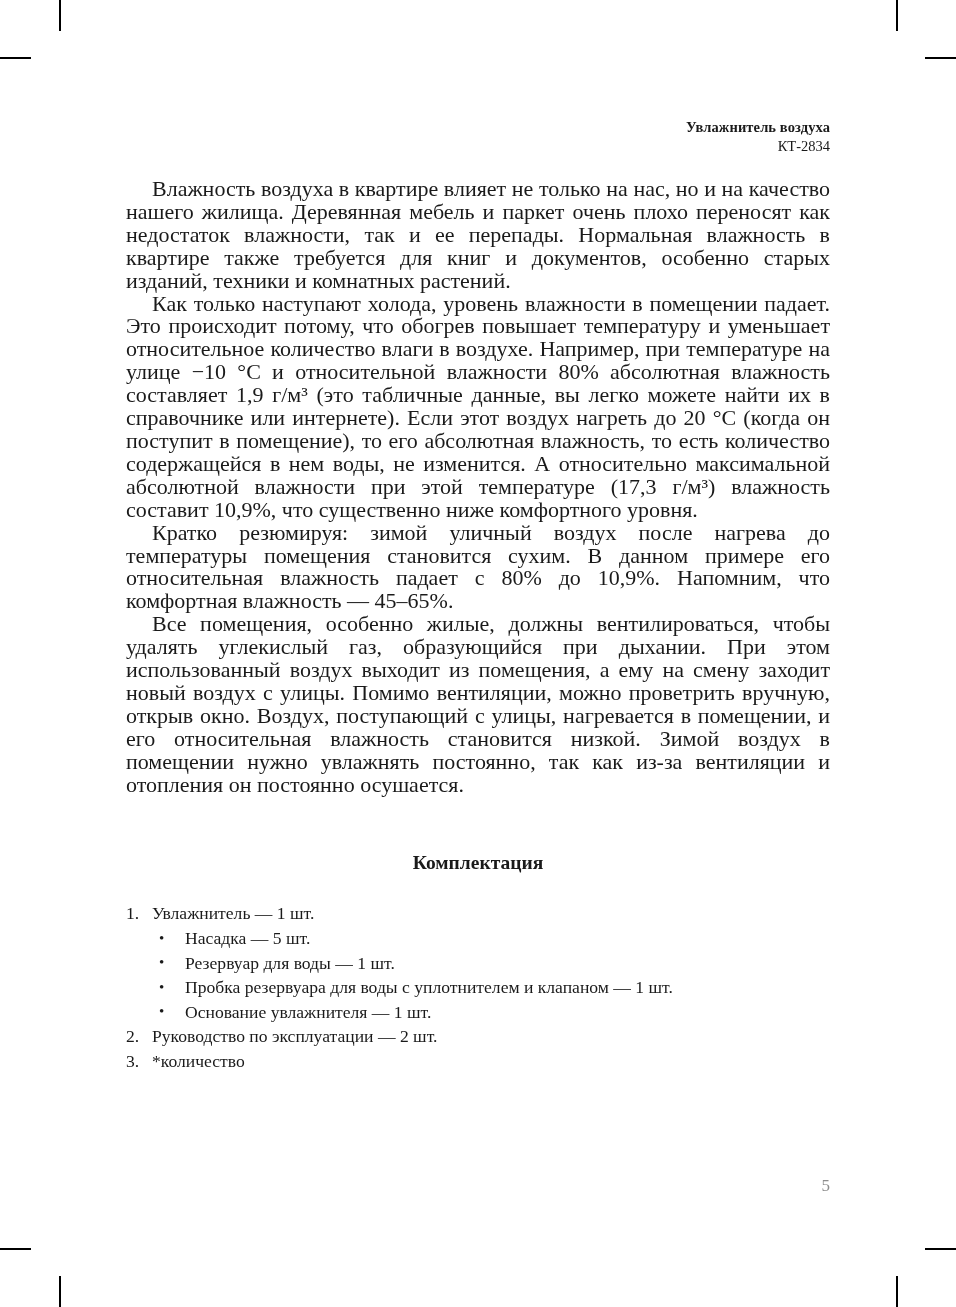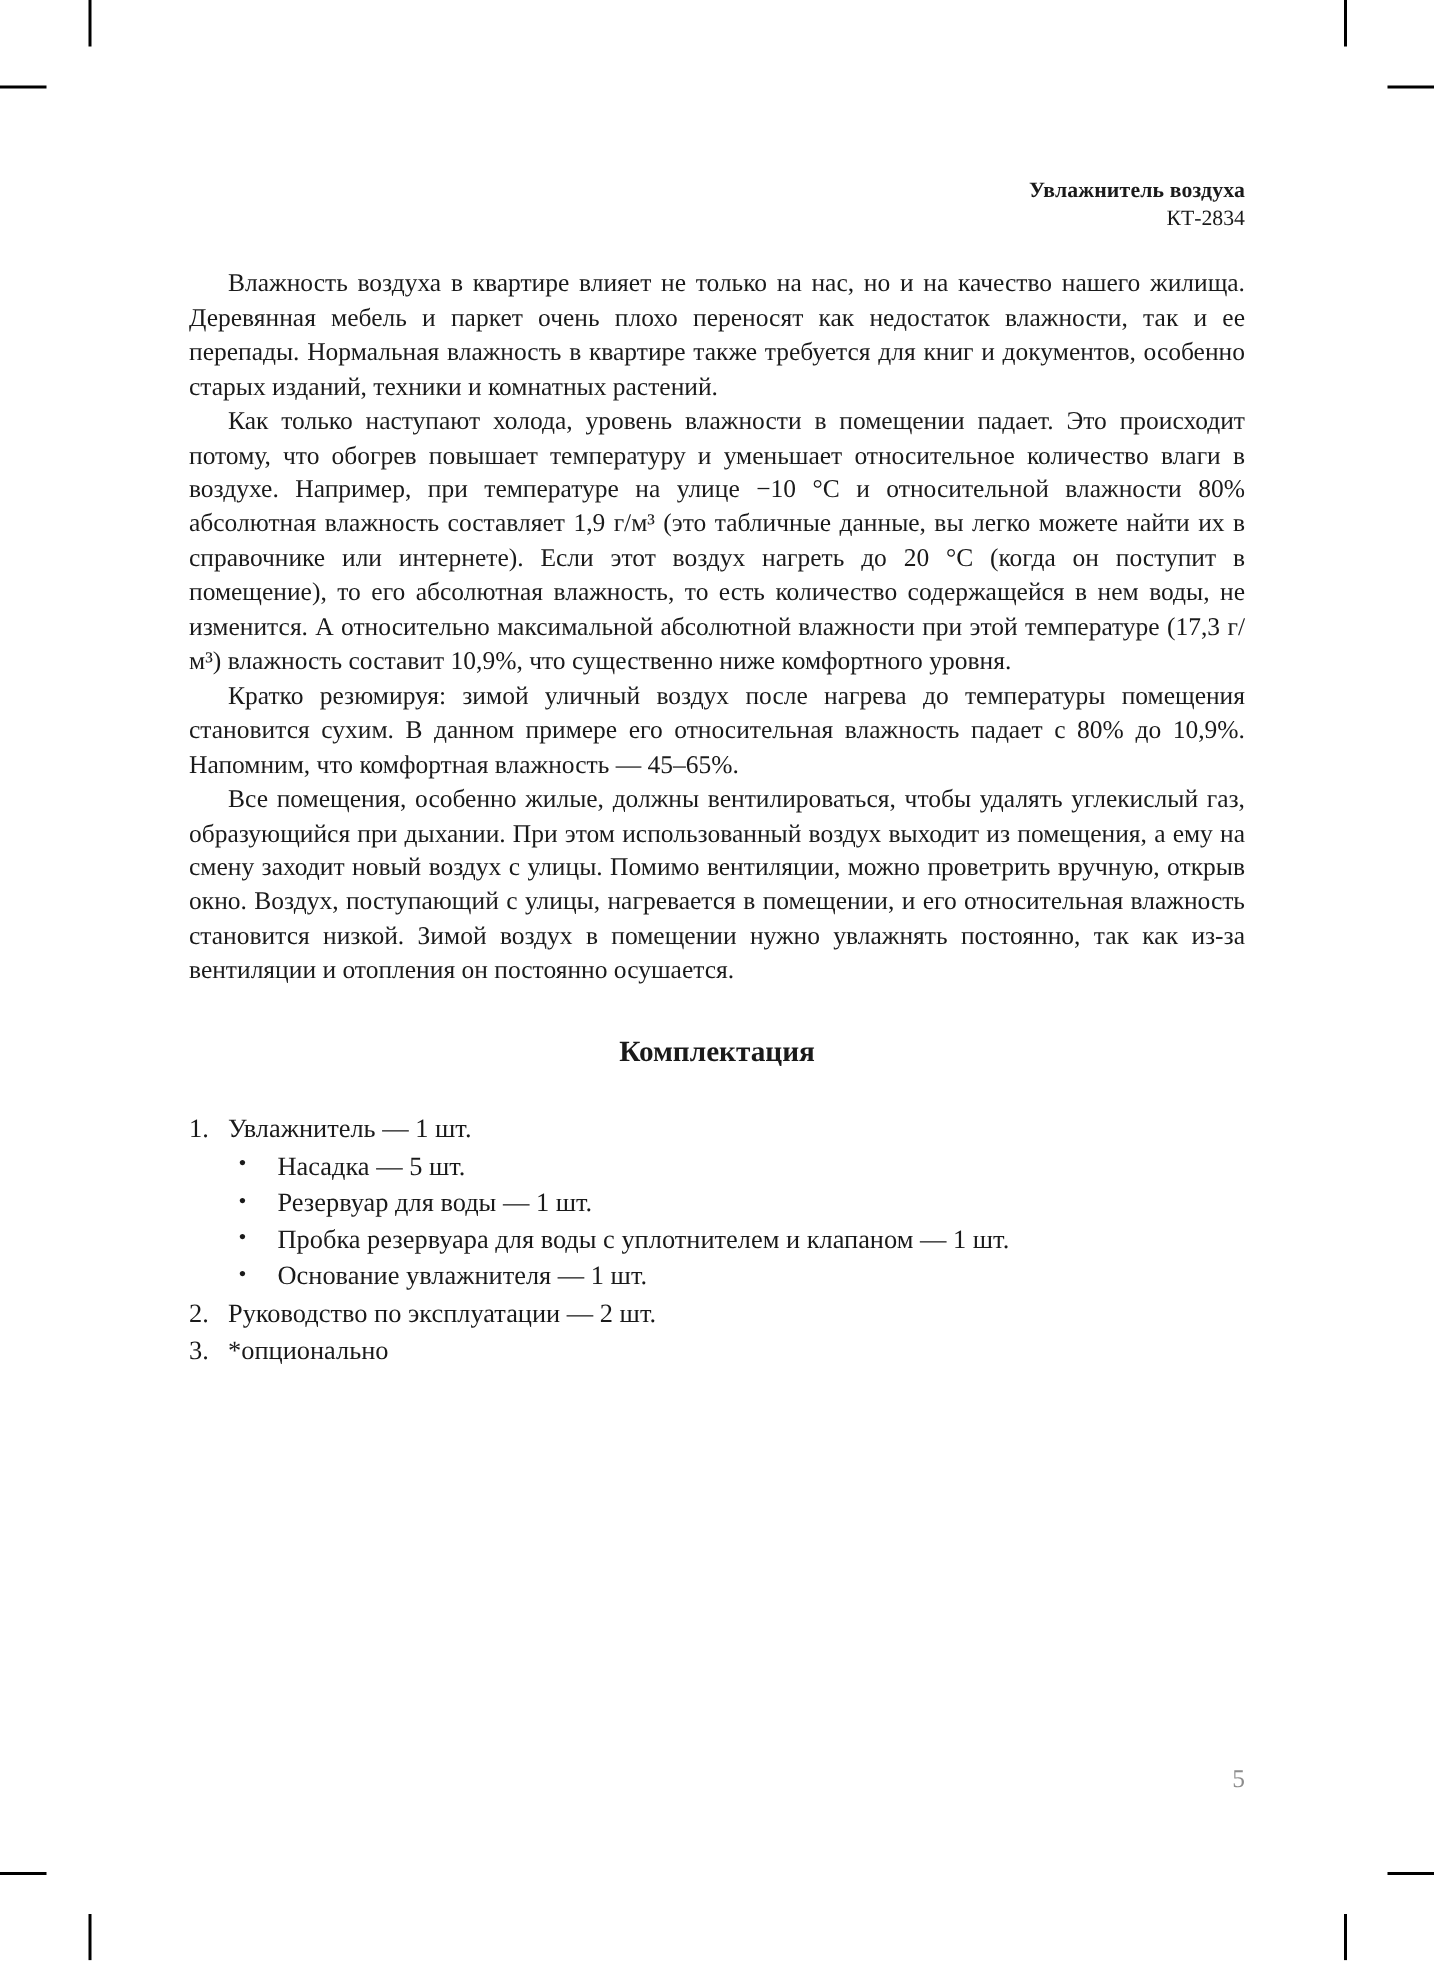--- a/index.html
+++ b/index.html
@@ -59,37 +59,37 @@
 
   
   .content {
     position: absolute;
     left: 126px;
     top: 178px;
     width: 704px;
   }
   p.body {
     margin: 0;
-    font-size: 17px;
+    font-size: 22px;
     line-height: 22.9px;
     text-align: justify;
     text-indent: 26px;
     hyphens: manual;
   }
   p.body + p.body { margin-top: 0; }
 
   h2.section {
     font-size: 19.5px;
     font-weight: bold;
     text-align: center;
     margin: 0;
     padding: 0;
   }
   .section-wrap {
-    margin-top: 32px;
+    margin-top: 56px;
     margin-bottom: 27px;
   }
 
   
   ol.kit {
     margin: 0;
     padding: 0;
     list-style: none;
   }
   ol.kit > li {
@@ -198,19 +198,19 @@
         <span class="num">2.</span>
         <span>Руководство по эксплуатации — 2 шт.</span>
       </li>
 
       <li>
         <span class="num">3.</span>
       </li>
 
     </ol>
 
-    <div class="footnote">*опционально</div>
+    <div class="footnote">*количество</div>
 
   </div>
 
   <div class="folio">5</div>
 
 </div>
 
 </body></html>

